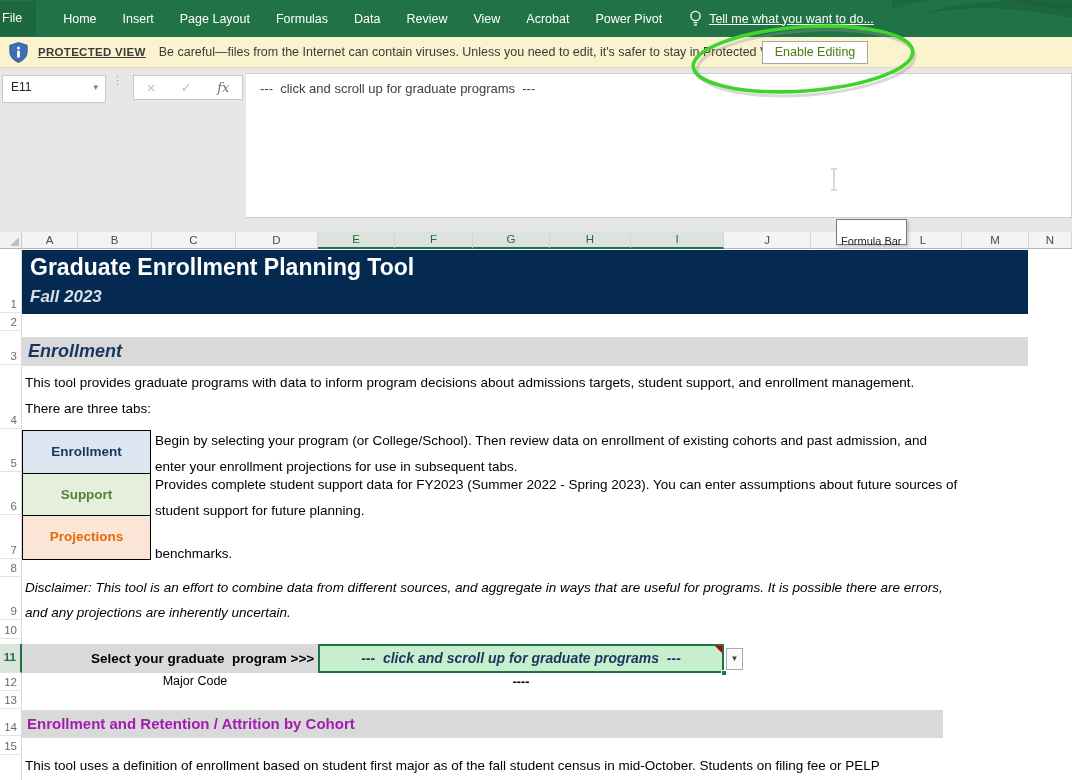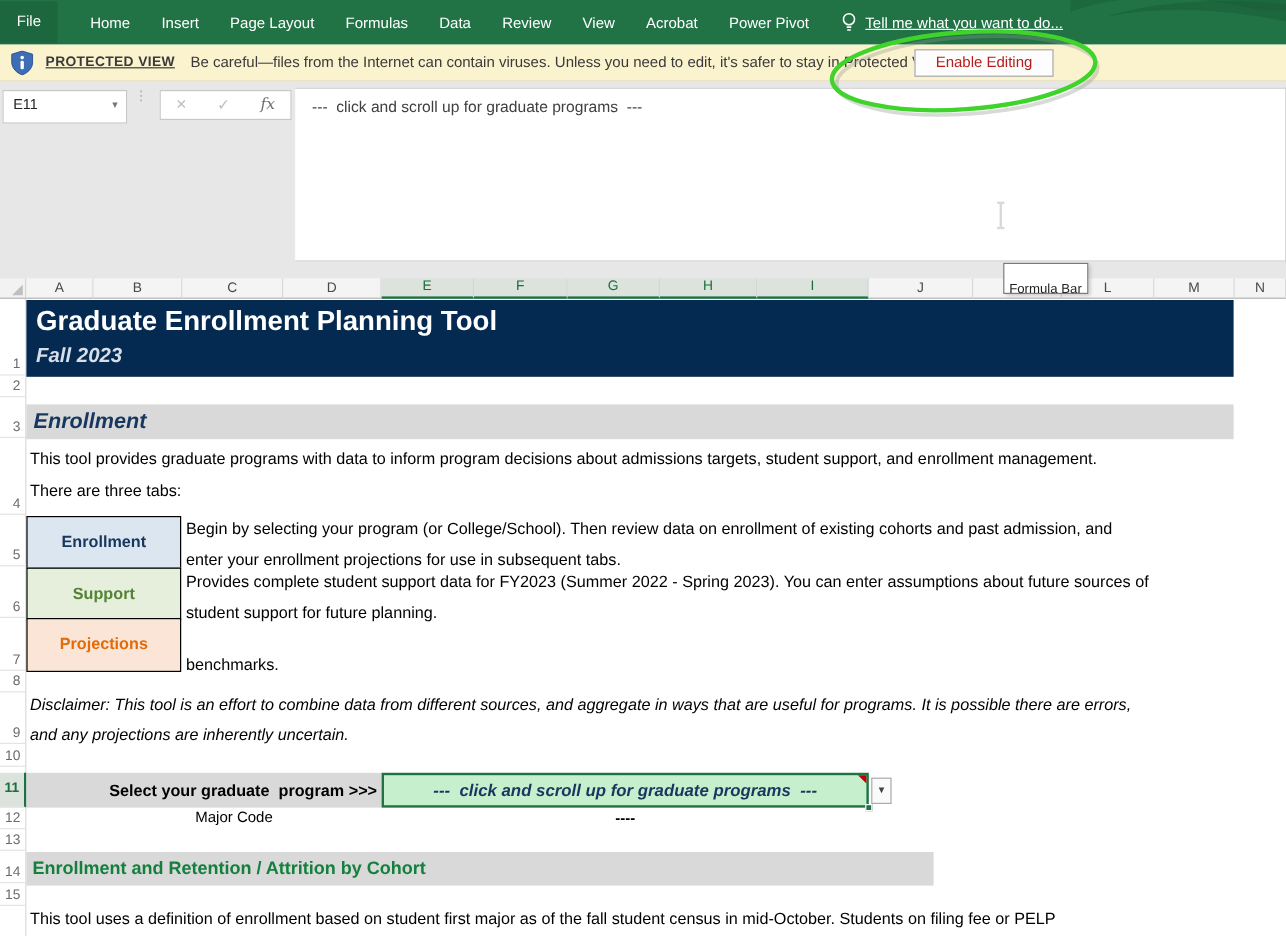--- a/index.html
+++ b/index.html
@@ -4,31 +4,31 @@
 <style>
   * { margin:0; padding:0; box-sizing:border-box; }
   html,body { width:1072px; height:780px; }
   body { font-family:"Liberation Sans", sans-serif; background:#fff; }
   .screen { position:relative; width:1072px; height:780px; overflow:hidden; background:#fff; }
   .abs { position:absolute; }
 
   
   .ribbon { left:0; top:0; width:1072px; height:37px; background:#217346; display:flex; align-items:center; z-index:5; }
   .ribbon-tab { color:#fff; font-size:12.5px; white-space:nowrap; cursor:default; }
-  .ribbon-tab.file { background:rgba(0,0,0,0.10); padding:10px 14px 11px 14px; margin-right:14px; margin-left:0; }
+  .ribbon-tab.file { background:rgba(0,0,0,0.10); padding:10px 14px 11px 2px; margin-right:14px; margin-left:0; }
   .ribbon-tab:not(.file){ margin:0 13px; }
   .tellme { display:flex; align-items:center; gap:7px; margin-left:14px; color:#fff; font-size:12.5px; }
   .tellme-label { text-decoration:underline; white-space:nowrap; }
   .ribbon-deco { right:0; top:0; z-index:0; pointer-events:none; }
 
   
   .pv-bar { left:0; top:37px; width:1072px; height:31px; background:#FAF3CE; border-bottom:1px solid #E3DCB8; display:flex; align-items:center; z-index:4; }
   .pv-label { font-size:11.5px; color:#3A3A3A; font-weight:bold; letter-spacing:0.3px; margin-left:10px; white-space:nowrap;text-decoration:underline; }
   .pv-msg { font-size:12.5px; color:#3A3A3A; margin-left:13px; white-space:nowrap; }
-  .pv-btn { position:absolute; left:762px; top:4px; width:116px; height:23px; background:#FDFDFD; border:1px solid #A6A6A6; font-size:12.5px; color:#b91c1c; text-align:center; line-height:21px; cursor:pointer; }
+  .pv-btn { position:absolute; left:762px; top:4px; width:106px; height:23px; background:#FDFDFD; border:1px solid #A6A6A6; font-size:12.5px; color:#4d7c0f; text-align:center; line-height:21px; cursor:pointer; }
 
   
   .chrome { left:0; top:68px; width:1072px; height:181px; background:#E7E7E7; z-index:1; }
   .name-box { left:2px; top:75px; width:104px; height:28px; background:#fff; border:1px solid #C8C8C8; font-size:12px; color:#222; line-height:23px; padding-left:8px; z-index:2; }
   .name-box-arrow { position:absolute; right:7px; top:0; color:#777; font-size:9px; line-height:23px; }
   .divider-dots { left:112px; top:76px; width:10px; height:24px; color:#A8A8A8; font-size:11px; line-height:8px; text-align:center; z-index:2; letter-spacing:0; }
   .fx-box { left:133px; top:75px; width:110px; height:25px; background:#fff; border:1px solid #C8C8C8; display:flex; align-items:center; justify-content:space-around; z-index:2; }
   .fx-cancel { color:#BDBDBD; font-size:15px; }
   .fx-enter { color:#BDBDBD; font-size:13px; }
   .fx-label { color:#6E6E6E; font-size:13px; font-family:"DejaVu Serif", serif; font-style:italic; }
@@ -49,21 +49,21 @@
   .sheet { left:0; top:249px; width:1072px; height:531px; background:#fff; z-index:1; }
   .rowhdr-rail { position:absolute; left:0; top:0; width:22px; height:531px; border-right:1px solid #DADADA; }
   .row-num { position:absolute; left:0; width:21px; font-size:11.5px; color:#6B6B6B; text-align:right; padding-right:4px; height:17px; line-height:17px; border-bottom:1px solid #E4E4E4; cursor:default; }
   .row-num.sel { background:#DCE3DD; color:#19703E; border-right:2px solid #1E7145; width:22px; font-weight:bold; }
 
   .title-block { left:22px; top:1px; width:1006px; height:64px; background:#052A52; color:#fff; }
   .title-main { position:absolute; left:8px; top:4px; font-size:23px; font-weight:bold; white-space:nowrap; }
   .title-sub { position:absolute; left:8px; top:37px; font-size:17px; font-weight:bold; font-style:italic; color:#D8DEE8; white-space:nowrap; }
   .section-band { left:22px; background:#D9D9D9; }
   .sec1 { top:88px; width:1006px; height:29px; font-size:18px; font-weight:bold; font-style:italic; color:#17375E; line-height:29px; padding-left:6px; }
-  .sec2 { top:461px; width:756px; height:28px; font-size:15px; font-weight:bold; color:#15803d; line-height:28px; padding-left:5px; }
+  .sec2 { top:461px; width:921px; height:28px; font-size:15px; font-weight:bold; color:#a21caf; line-height:28px; padding-left:5px; }
   .body-line { position:absolute; font-size:13.5px; color:#000; white-space:nowrap; }
   .italic { font-style:italic; }
   .tab-box { left:22px; width:129px; border:1.5px solid #000; text-align:center; font-weight:bold; font-size:13.5px; }
   .tab-enr { top:181px; height:44px; background:#DCE6F1; color:#17375E; line-height:41px; }
   .tab-sup { top:223.5px; height:44px; background:#E6EFDC; color:#548235; line-height:41px; }
   .tab-prj { top:266px; height:45px; background:#FBE5D6; color:#E26B0A; line-height:42px; }
 
   .select-label { left:22px; top:395px; width:296px; height:29px; background:#D9D9D9; font-size:13.5px; font-weight:bold; color:#000; text-align:right; line-height:29px; white-space:pre; }
   .select-cell { left:318px; top:395px; width:406px; height:29px; background:#C6EFCE; border:2.5px solid #217346; cursor:pointer; }
   .select-cell-text { position:absolute; left:0; top:0; width:100%; text-align:center; font-size:14px; font-weight:bold; font-style:italic; color:#17375E; line-height:24px; white-space:pre; }

